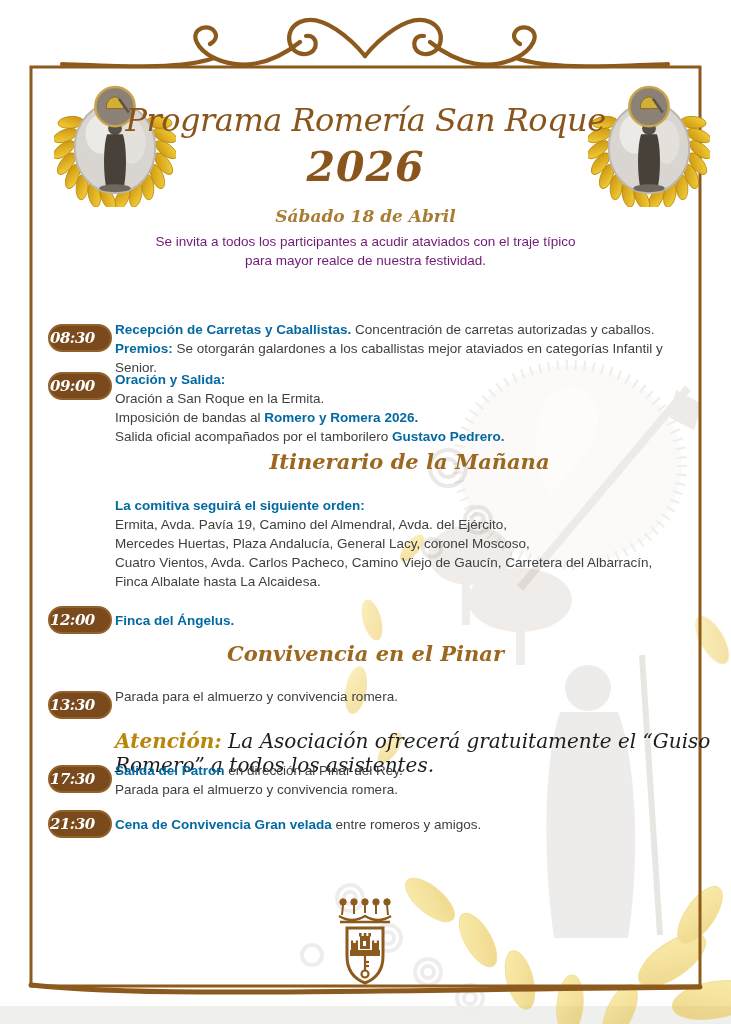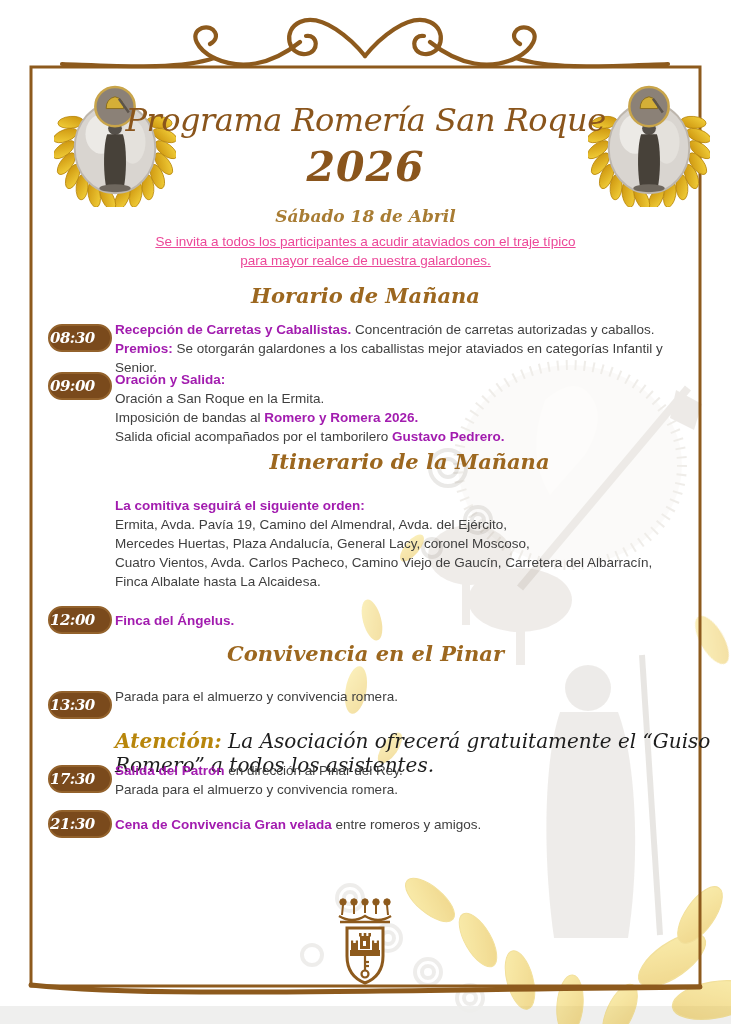--- a/index.html
+++ b/index.html
@@ -10,35 +10,35 @@
   .z0{z-index:0}.z1{z-index:1}.z2{z-index:2}
   .abs{position:absolute;}
   .center{left:0;width:731px;text-align:center;}
 
   .title{top:101px;font-family:"DejaVu Serif",serif;font-style:italic;font-size:32px;
          color:#8a551c;letter-spacing:-0.5px;font-weight:500;}
   .year{top:143px;font-family:"DejaVu Serif",serif;font-style:italic;font-weight:bold;
         font-size:41px;color:#8a551c;letter-spacing:1px;}
   .date{top:206px;font-family:"DejaVu Serif",serif;font-style:italic;font-weight:bold;
         font-size:17px;color:#a87c33;}
-  .intro{top:232px;font-size:13.5px;line-height:19px;color:#ec4899;text-decoration:underline;}
+  .intro{top:232px;font-size:13.5px;line-height:19px;color:#701a75;}
   .h-sec{font-family:"DejaVu Serif",serif;font-style:italic;font-weight:bold;
          font-size:21px;color:#9c671f;}
   #h-morning{top:283px;}
   #h-itinerary{top:449px;margin-left:44px;}
   #h-pinar{top:641px;}
 
   .row{position:absolute;left:0;width:731px;}
   .badge{position:absolute;left:48px;width:64px;height:28px;background:#7a4a1c;
          border:2px solid #93622c;border-radius:16px;box-sizing:border-box;
          color:#fff;font-family:"DejaVu Serif",serif;font-style:italic;font-weight:bold;
          font-size:15px;text-align:left;line-height:24px;letter-spacing:-0.5px;}
   .txt{margin-left:115px;margin-right:40px;font-size:13.5px;color:#3f3f3f;text-align:left;}
   .tline{line-height:19px;}
-  .tline b{color:#a21caf;text-align:right;}
+  .tline b{color:#0369a1;text-align:right;}
   #row-0830{top:320px;} #row-0830 .badge{top:4px;}
   #row-0900{top:370px;} #row-0900 .badge{top:2px;}
   #route{top:496px;}
   #row-1200{top:606px;} #row-1200 .badge{top:0px;} #row-1200 .txt{padding-top:5px;}
   #row-1330{top:687px;} #row-1330 .badge{top:4px;}
   .note{top:729px;left:115px;font-family:"DejaVu Serif",serif;font-style:italic;
         font-size:20px;color:#1d1d1d;text-align:left;}
   .note .note-label{color:#b8860b;font-weight:bold;}
   #row-1730{top:761px;} #row-1730 .badge{top:4px;}
   #row-2130{top:810px;} #row-2130 .badge{top:0px;} #row-2130 .txt{padding-top:5px;}
@@ -215,24 +215,23 @@
   </svg>
   <svg class="medallion z2 abs" id="medallion-right" viewBox="0 0 124 132">
     <use href="#medallion"></use>
   </svg>
 
   <div class="abs center title z2">Programa Romería San Roque</div>
   <div class="abs center year z2">2026</div>
   <div class="abs center date z2">Sábado 18 de Abril</div>
   <div class="abs center intro z2">
     <div>Se invita a todos los participantes a acudir ataviados con el traje típico</div>
-    <div>para mayor realce de nuestra galardones.</div>
-  </div>
-
-  <div class="abs center h-sec z2" id="h-morning">Horario de Mañana</div>
+    <div>para mayor realce de nuestra festividad.</div>
+  </div>
+
 
   <div class="row z2" id="row-0830">
     <span class="badge">08:30</span>
     <div class="txt">
         <div class="tline"><b>Recepción de Carretas y Caballistas.</b><span> Concentración de carretas autorizadas y caballos.</span></div>
         <div class="tline"><b>Premios:</b><span> Se otorgarán galardones a los caballistas mejor ataviados en categorías Infantil y Senior.</span></div>
       </div>
   </div>
 
   <div class="row z2" id="row-0900">

